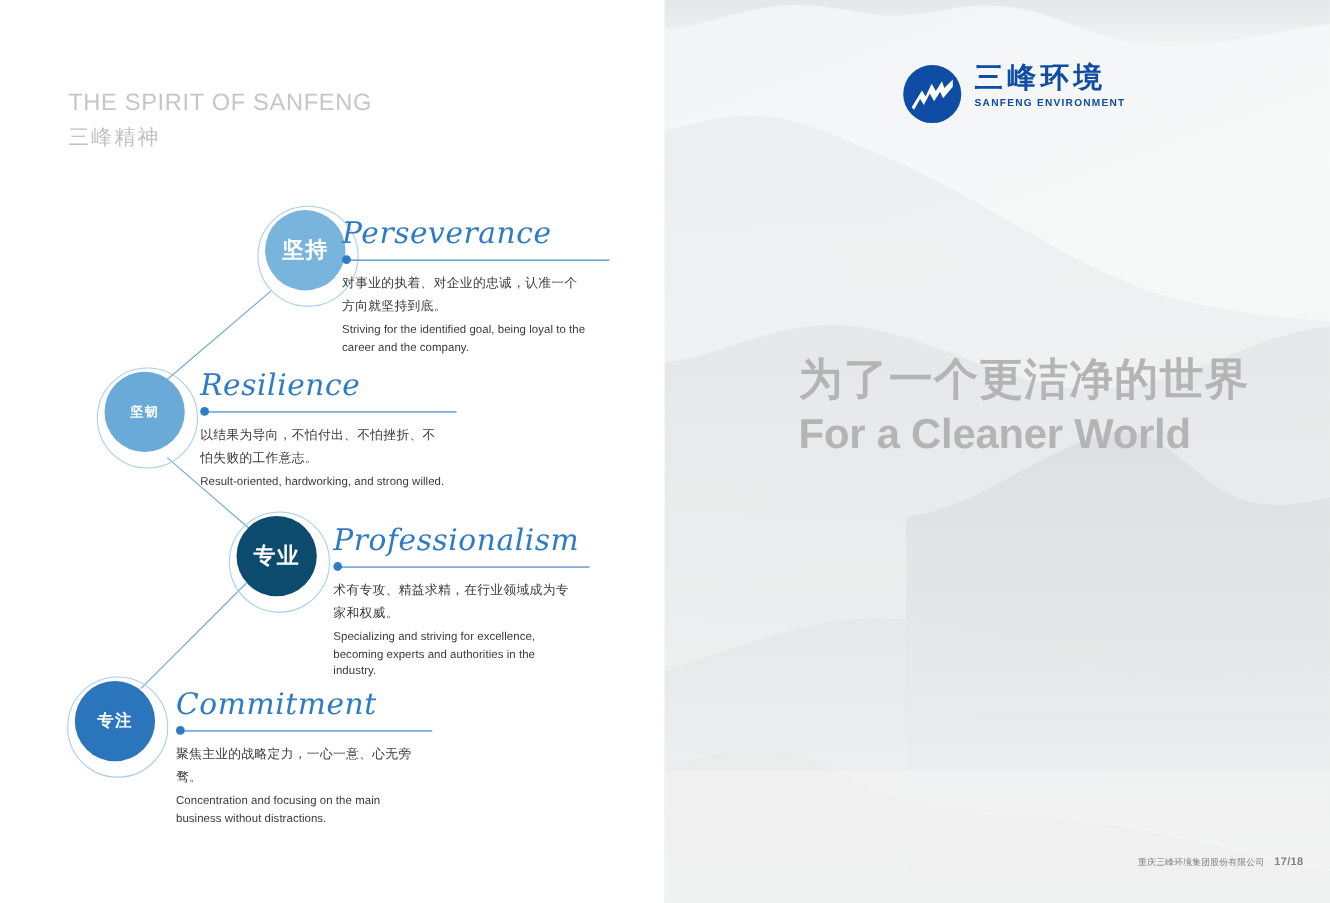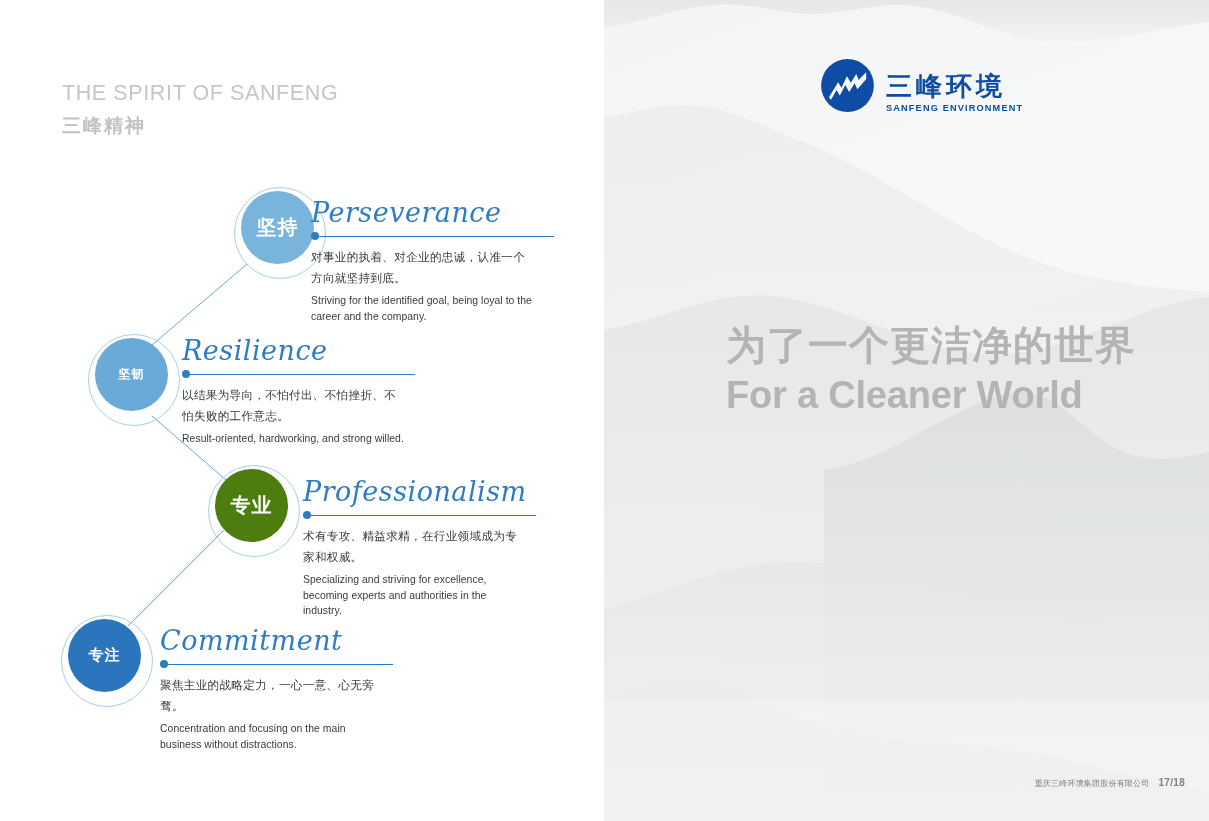--- a/index.html
+++ b/index.html
@@ -17,21 +17,21 @@
     background:#ffffff;
   }
   .section-title{
     position:absolute;left:62px;top:80px;
   }
   .section-title .en{
     font-size:21.5px;letter-spacing:.6px;color:#c6c6c6;
     font-weight:400;line-height:1.25;white-space:nowrap;
   }
   .section-title .cn{
-    font-size:19px;color:#c2c2c2;font-weight:700;
+    font-size:19px;color:#c2c2c2;font-weight:400;
     letter-spacing:2px;margin-top:7px;line-height:1.2;
     font-family:"DejaVu Sans","Liberation Sans",sans-serif;
   }
 
   
   .connectors{position:absolute;left:0;top:0;width:604px;height:821px;}
 
   
   .node-circle{
     position:absolute;border-radius:50%;
@@ -77,21 +77,21 @@
   
   .right-page{
     position:absolute;left:604px;top:0;width:605px;height:821px;
     background:linear-gradient(160deg,#f3f4f5 0%,#f7f8f8 35%,#f5f6f6 70%,#f2f3f3 100%);
     overflow:hidden;
   }
   .mountains{position:absolute;left:0;top:0;width:605px;height:821px;}
 
   .logo-wrap{
     position:absolute;left:216px;top:58px;
-    display:flex;align-items:flex-end;gap:11px;
+    display:flex;align-items:flex-start;gap:11px;
   }
   .logo-mark{width:55px;height:55px;flex:0 0 auto;}
   .logo-txt{display:flex;flex-direction:column;justify-content:center;}
   .logo-cn{
     font-size:26px;font-weight:700;color:#0e4da3;letter-spacing:4px;
     line-height:1;
     font-family:"DejaVu Sans","Liberation Sans",sans-serif;
   }
   .logo-en{
     font-size:9.2px;font-weight:700;color:#0e4da3;letter-spacing:1.15px;
@@ -160,21 +160,21 @@
       <div class="script">Resilience</div>
       <div class="rule-row">
         <span class="rule-dot"></span>
         <span class="rule-line" style="width:226px;"></span>
       </div>
       <div class="cn-text" style="width:220px;">以结果为导向，不怕付出、不怕挫折、不怕失败的工作意志。</div>
       <div class="en-text" style="width:230px;">Result-oriented, hardworking, and strong willed.</div>
     </div>
 
     <div class="node-ring" style="left:208px;top:465px;width:90px;height:90px;"></div>
-    <div class="node-circle" style="left:215px;top:469px;width:73px;height:73px;background:#4d7c0f;font-size:20px;">
+    <div class="node-circle" style="left:215px;top:469px;width:73px;height:73px;background:#0c4a6e;font-size:20px;">
       <span>专业</span>
     </div>
     <div class="entry" style="left:303px;top:478px;width:250px;">
       <div class="script">Professionalism</div>
       <div class="rule-row">
         <span class="rule-dot"></span>
         <span class="rule-line" style="width:226px;"></span>
       </div>
       <div class="cn-text" style="width:220px;">术有专攻、精益求精，在行业领域成为专家和权威。</div>
       <div class="en-text" style="width:225px;">Specializing and striving for excellence, becoming experts and authorities in the industry.</div>

